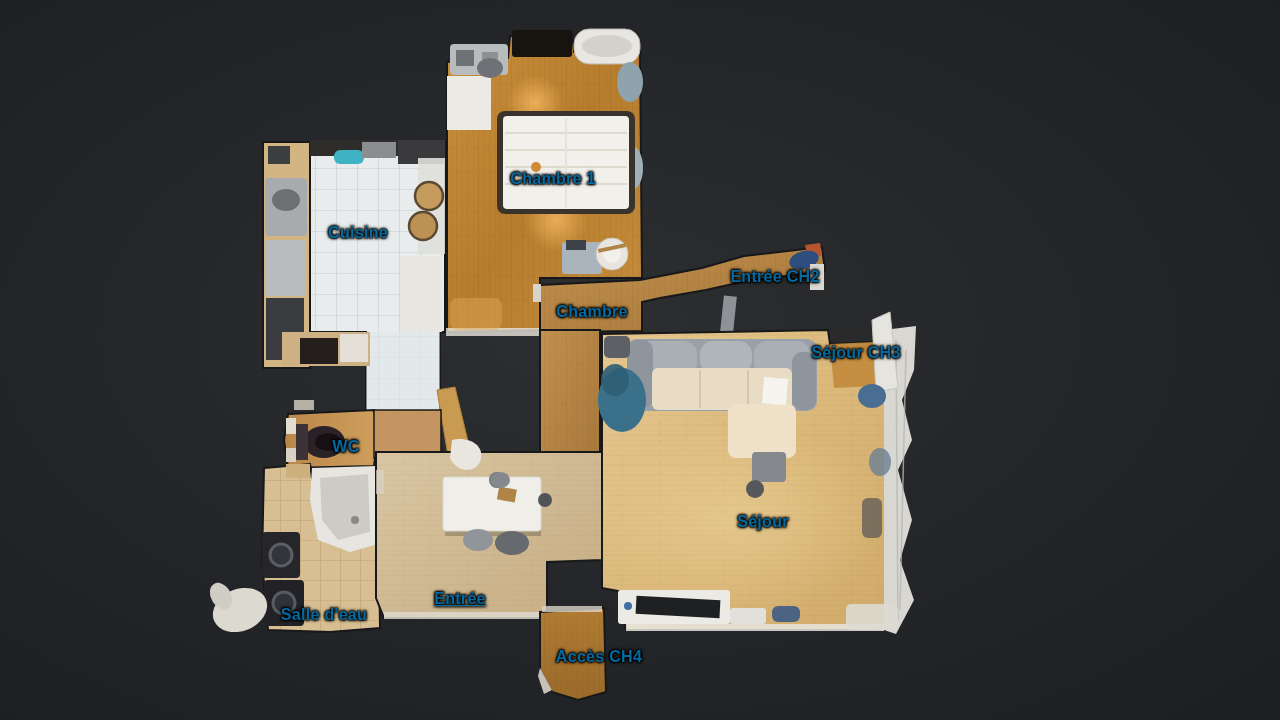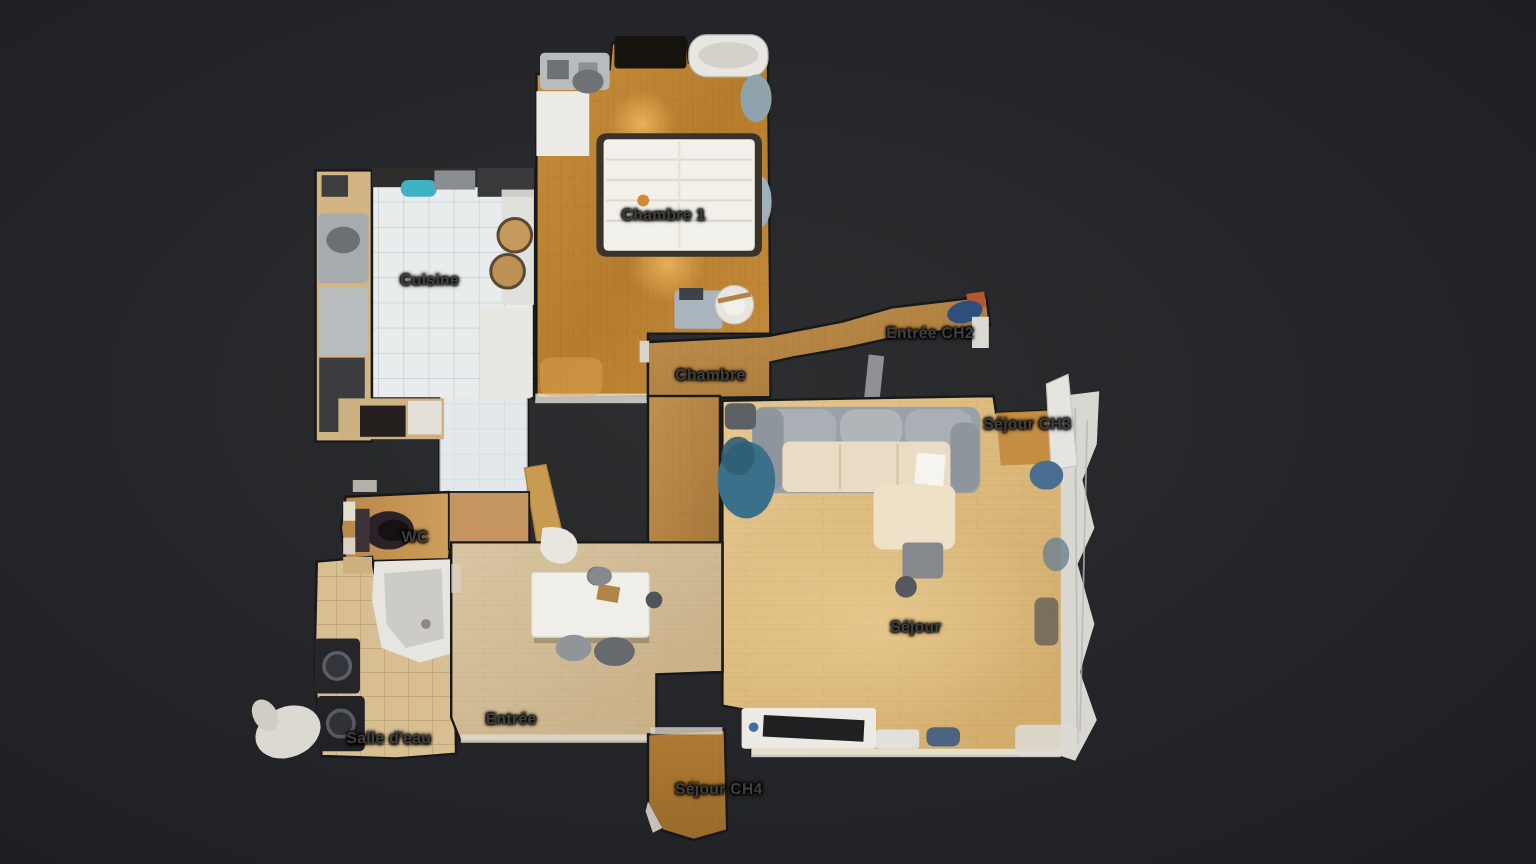--- a/index.html
+++ b/index.html
@@ -7,22 +7,22 @@
     width:1280px;height:720px;overflow:hidden;
     background:radial-gradient(ellipse at 46% 46%, #2d2e30 0%, #242528 55%, #1d1e21 100%);
     font-family:"Liberation Sans", sans-serif;
   }
   .stage{position:relative;width:1280px;height:720px;}
   .stage svg{position:absolute;left:0;top:0;}
   .labels-layer{position:absolute;left:0;top:0;width:100%;height:100%;pointer-events:none;}
   .room-label{
     position:absolute;
     transform:translate(-50%,-50%);
-    color:#404040;
-    font-size:13px;
+    color:#0369a1;
+    font-size:16px;
     font-weight:700;
     letter-spacing:.3px;
     white-space:nowrap;
     pointer-events:auto;
     cursor:pointer;
     text-shadow:-1px -1px 2px rgba(0,0,0,.85), 1px -1px 2px rgba(0,0,0,.85),
                 -1px 1px 2px rgba(0,0,0,.85), 1px 1px 2px rgba(0,0,0,.85),
                  0 0 4px rgba(0,0,0,.7);
   }
 </style>
@@ -276,16 +276,16 @@
 
   <div class="labels-layer">
     <span class="room-label" style="left: 553px; top: 179px;">Chambre 1</span>
     <span class="room-label" style="left: 358px; top: 233px;">Cuisine</span>
     <span class="room-label" style="left: 775px; top: 277px;">Entrée CH2</span>
     <span class="room-label" style="left: 592px; top: 312px;">Chambre</span>
     <span class="room-label" style="left: 856px; top: 353px;">Séjour CH3</span>
     <span class="room-label" style="left: 346px; top: 447px;">WC</span>
     <span class="room-label" style="left: 763px; top: 522px;">Séjour</span>
     <span class="room-label" style="left: 324px; top: 567px; margin-top: 48px;">Salle d'eau</span>
-    <span class="room-label" style="left: 426px; top: 599px;">Entrée</span>
-    <span class="room-label" style="left: 599px; top: 657px;">Séjour CH4</span>
+    <span class="room-label" style="left: 460px; top: 599px; text-decoration: underline;">Entrée</span>
+    <span class="room-label" style="left: 599px; top: 657px;">Accès CH4</span>
   </div>
 </div>
 
 </body></html>

